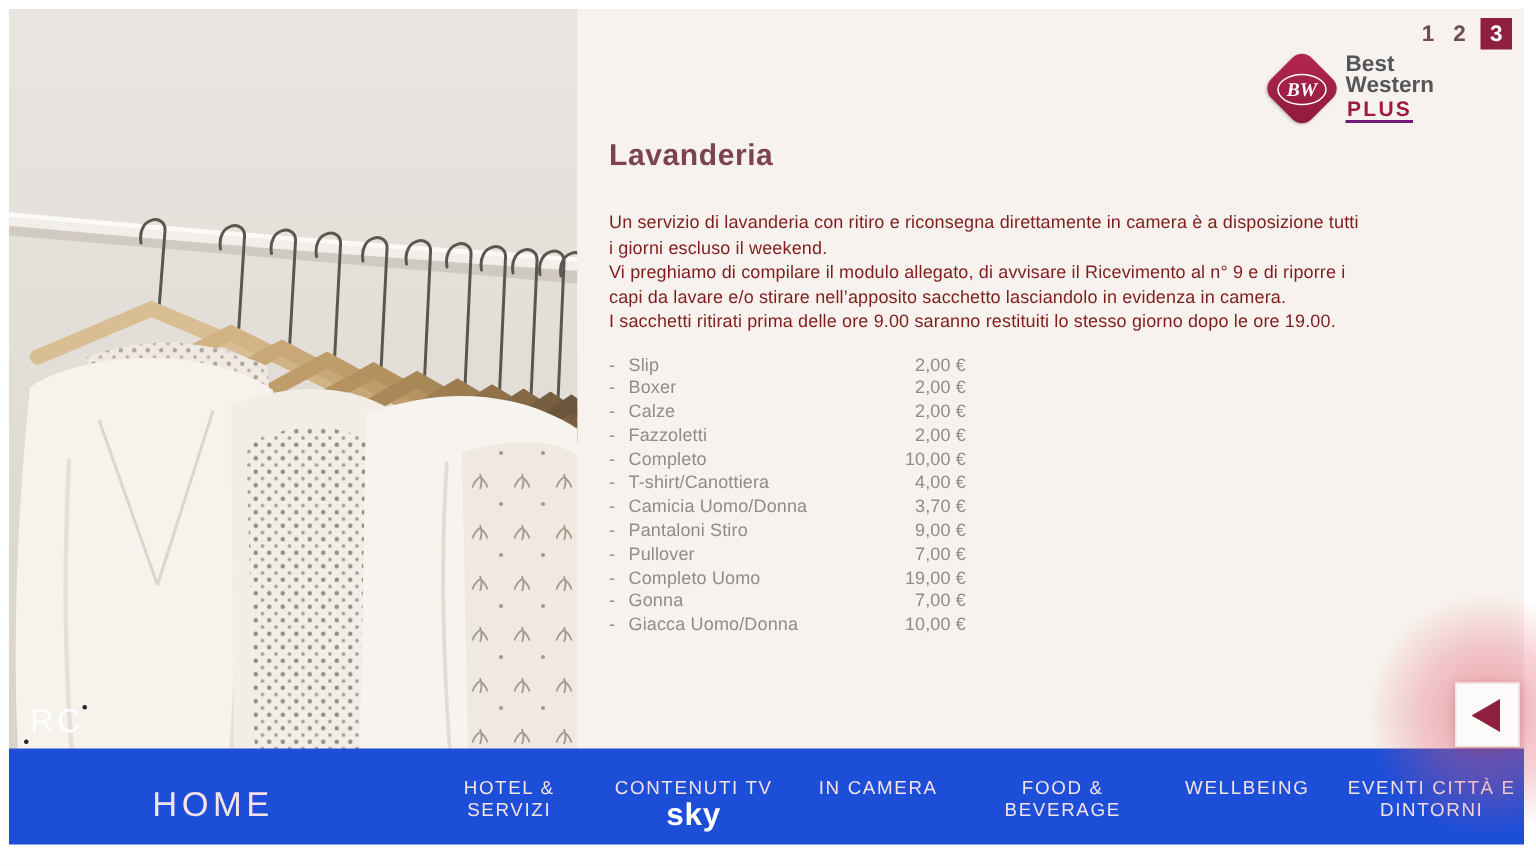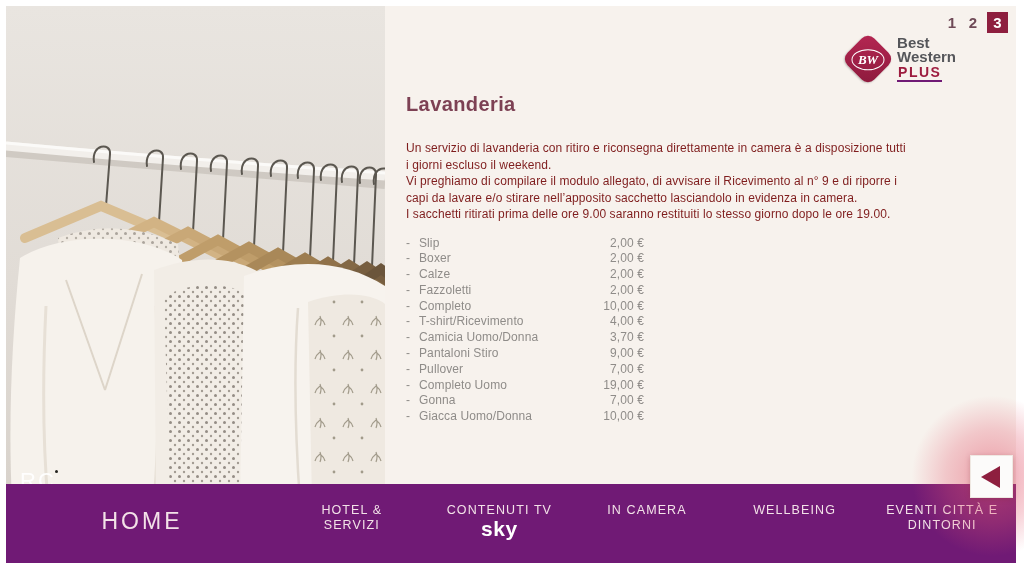--- a/index.html
+++ b/index.html
@@ -55,21 +55,21 @@
   
   .glow { position:absolute; left:900px; top:384px; width:172px; height:172px; pointer-events:none; z-index:5;
           background:radial-gradient(circle at center, rgba(227,88,110,.55) 0%, rgba(227,88,110,.28) 38%, rgba(227,88,110,0) 66%); }
   .back-button { position:absolute; left:964px; top:449px; width:43px; height:43px; z-index:6;
                  background:#fcfbfa; border:1px solid #efe8e2; box-shadow:0 1px 5px rgba(120,40,50,.25);
                  display:flex; align-items:center; justify-content:center; cursor:pointer; }
   .back-arrow { width:0; height:0; border-top:11px solid transparent; border-bottom:11px solid transparent;
                 border-right:19px solid #8e1f3f; margin-right:3px; }
 
   
-  .navbar { position:absolute; left:0; right:0; bottom:0; height:79px; background:#701a75;
+  .navbar { position:absolute; left:0; right:0; bottom:0; height:64px; background:#1d4ed8;
             display:flex; z-index:4; }
   .nav-item { text-align:center; color:#f3e2e8; cursor:pointer; padding-top:19px; flex:1; }
   .nav-item.nav-home { flex:0 0 272px; padding-top:24px; }
   .home-text { font-size:23px; letter-spacing:3px; font-weight:400; }
   .nav-line1 { display:block; font-size:12.5px; letter-spacing:1.1px; line-height:15px; font-weight:400; }
   .nav-line2 { display:block; font-size:12.5px; letter-spacing:1.1px; line-height:15px; font-weight:400; }
   .sky-logo { font-size:21px; font-weight:bold; letter-spacing:.5px; line-height:21px; color:#ffffff; }
 </style>
 </head>
 <body>
@@ -195,21 +195,21 @@
             <span>Fazzoletti</span>
             <span class="price-value">2,00 €</span>
           </div>
         <div class="price-row">
             <span class="price-dash">-</span>
             <span>Completo</span>
             <span class="price-value">10,00 €</span>
           </div>
         <div class="price-row">
             <span class="price-dash">-</span>
-            <span>T-shirt/Ricevimento</span>
+            <span>T-shirt/Canottiera</span>
             <span class="price-value">4,00 €</span>
           </div>
         <div class="price-row">
             <span class="price-dash">-</span>
             <span>Camicia Uomo/Donna</span>
             <span class="price-value">3,70 €</span>
           </div>
         <div class="price-row">
             <span class="price-dash">-</span>
             <span>Pantaloni Stiro</span>
@@ -253,20 +253,24 @@
         <span class="nav-line2">SERVIZI</span>
       </div>
       <div class="nav-item">
         <span class="nav-line1">CONTENUTI TV</span>
         <span class="nav-line2 sky-logo">sky</span>
       </div>
       <div class="nav-item">
         <span class="nav-line1">IN CAMERA</span>
       </div>
       <div class="nav-item">
+        <span class="nav-line1">FOOD &amp;</span>
+        <span class="nav-line2">BEVERAGE</span>
+      </div>
+      <div class="nav-item">
         <span class="nav-line1">WELLBEING</span>
       </div>
       <div class="nav-item">
         <span class="nav-line1">EVENTI CITTÀ E</span>
         <span class="nav-line2">DINTORNI</span>
       </div>
     </div>
 
   </div>
 </div>

